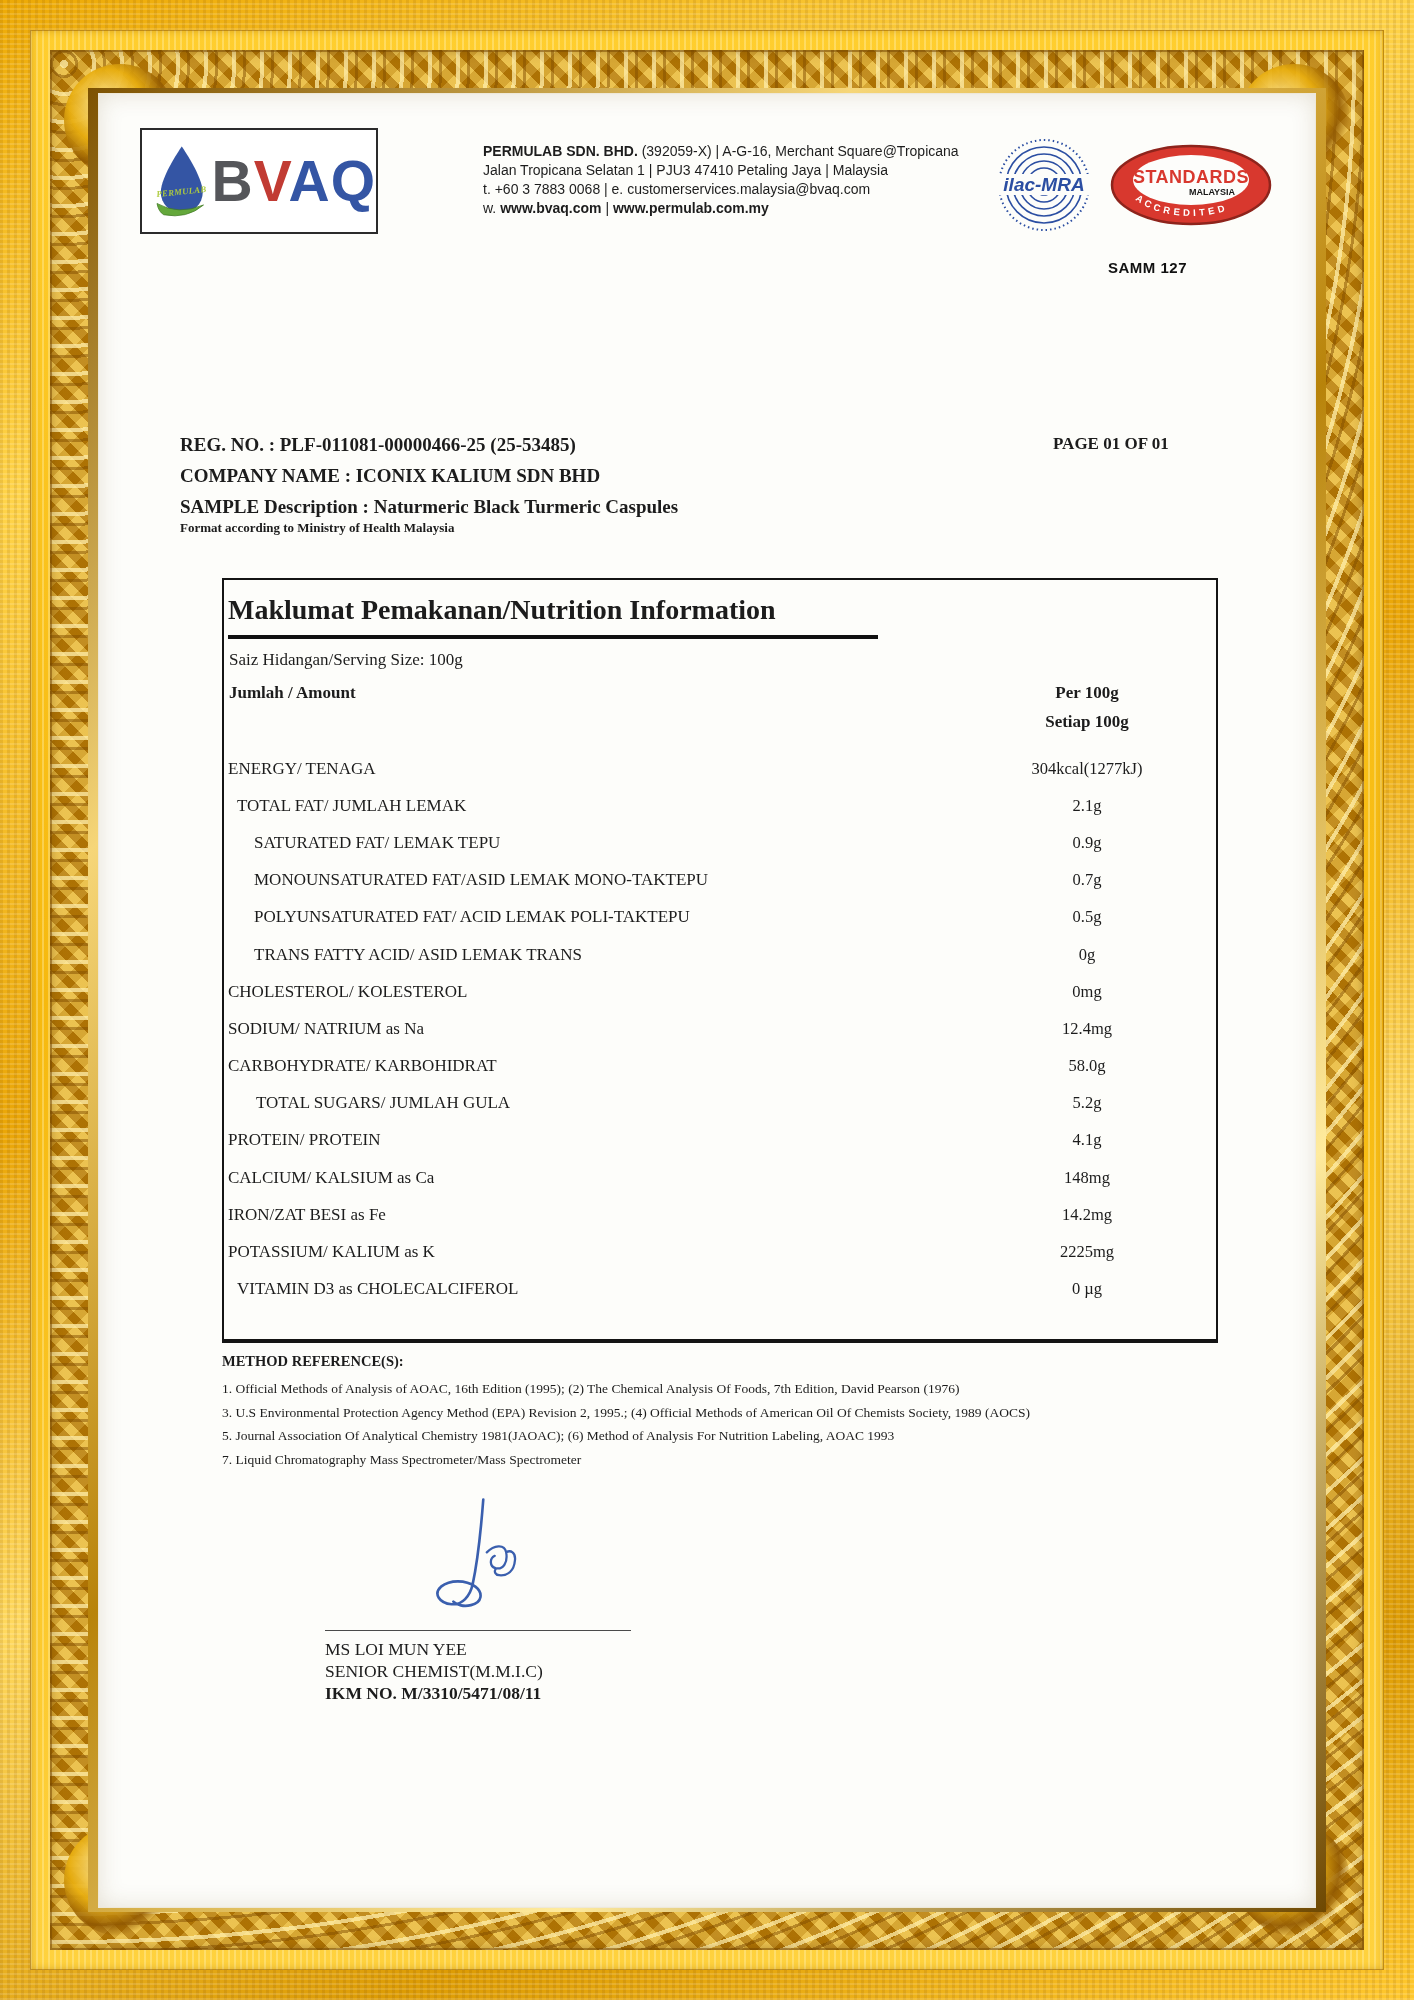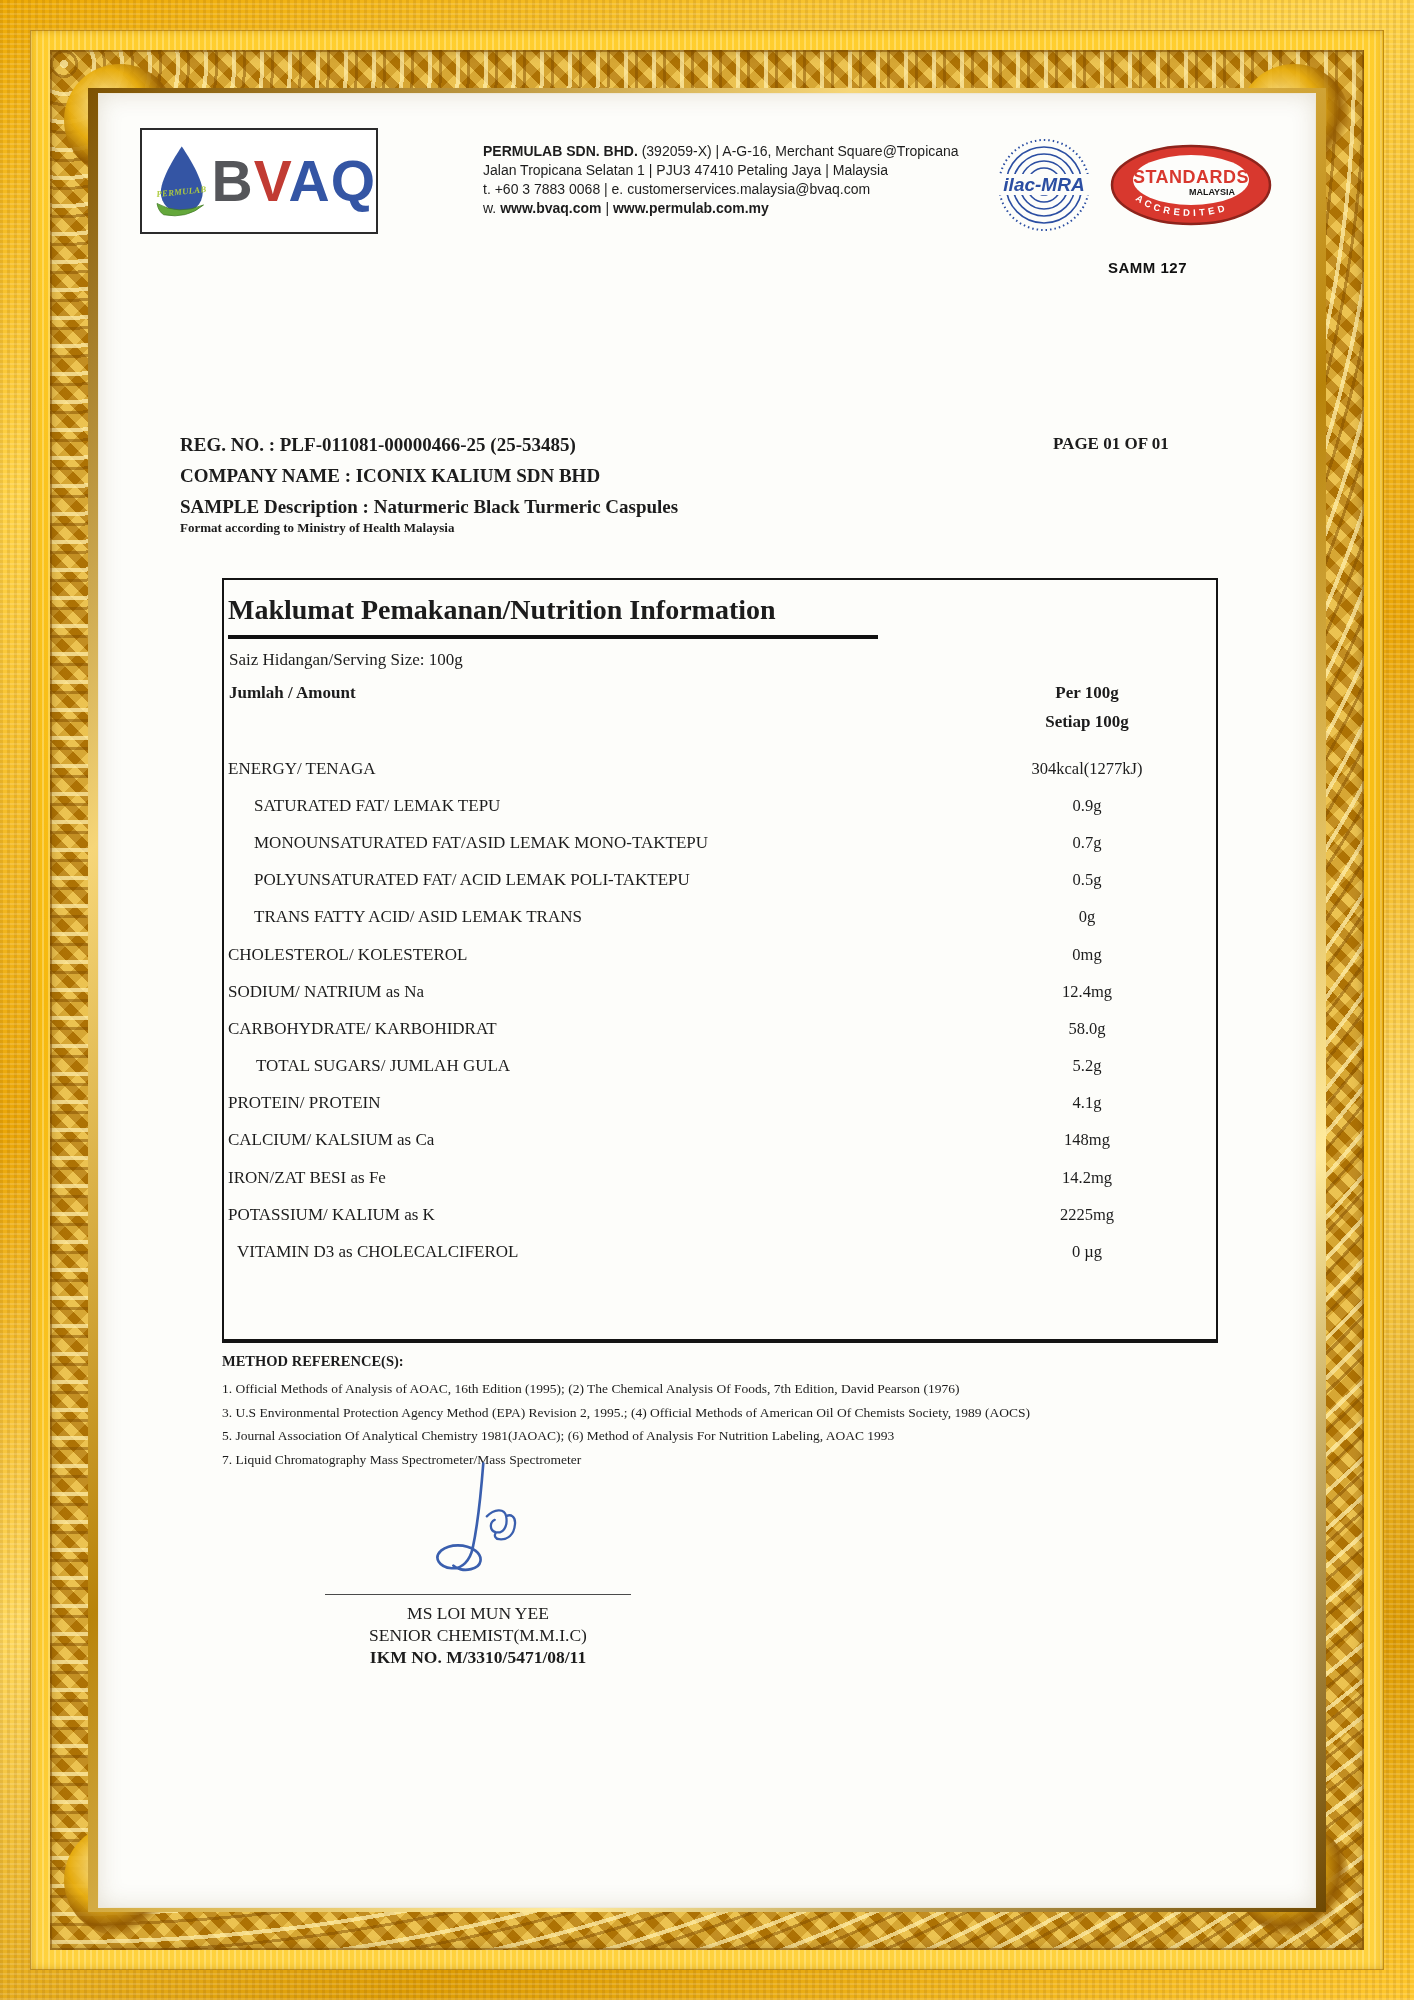--- a/index.html
+++ b/index.html
@@ -70,21 +70,21 @@
   .t-lab { font-size:17px; white-space:nowrap; }
   .t-val { position:absolute; left:763px; width:200px; text-align:center; font-size:16.5px; }
   .lvl0 { padding-left:4px; } .lvl1 { padding-left:13px; } .lvl2 { padding-left:30px; } .lvl3 { padding-left:32px; }
 
   
   .method { left:124px; top:1260px; width:1010px; }
   .m-head { font-size:14.5px; font-weight:700; margin-bottom:7px; }
   .m-item { font-size:13.5px; line-height:23.5px; white-space:nowrap; }
 
   
-  .sig { left:227px; top:1367px; width:306px; text-align:center; }
+  .sig { left:227px; top:1403px; width:306px; }
   .sig svg { display:block; margin:0 auto; }
   .sig-rule { border-top:1.5px solid #4a4a4a; margin:2px 0 7px; }
   .sig-name, .sig-title { font-size:17.5px; line-height:22px; }
   .sig-ikm { font-size:17.5px; line-height:22px; font-weight:700; }
 </style>
 </head>
 <body>
 
 <div class="frame-a"></div>
 <div class="frame-b"></div>
@@ -150,20 +150,24 @@
     <div class="t-serving">Saiz Hidangan/Serving Size: 100g</div>
     <div class="t-amount">Jumlah / Amount</div>
     <div class="vcol vhead1">Per 100g</div>
     <div class="vcol vhead2">Setiap 100g</div>
     <div class="t-rows">
         <div class="t-row">
           <span class="t-lab lvl0">ENERGY/ TENAGA</span>
           <span class="t-val">304kcal(1277kJ)</span>
         </div>
         <div class="t-row">
+          <span class="t-lab lvl1">TOTAL FAT/ JUMLAH LEMAK</span>
+          <span class="t-val">2.1g</span>
+        </div>
+        <div class="t-row">
           <span class="t-lab lvl2">SATURATED FAT/ LEMAK TEPU</span>
           <span class="t-val">0.9g</span>
         </div>
         <div class="t-row">
           <span class="t-lab lvl2">MONOUNSATURATED FAT/ASID LEMAK MONO-TAKTEPU</span>
           <span class="t-val">0.7g</span>
         </div>
         <div class="t-row">
           <span class="t-lab lvl2">POLYUNSATURATED FAT/ ACID LEMAK POLI-TAKTEPU</span>
           <span class="t-val">0.5g</span>

